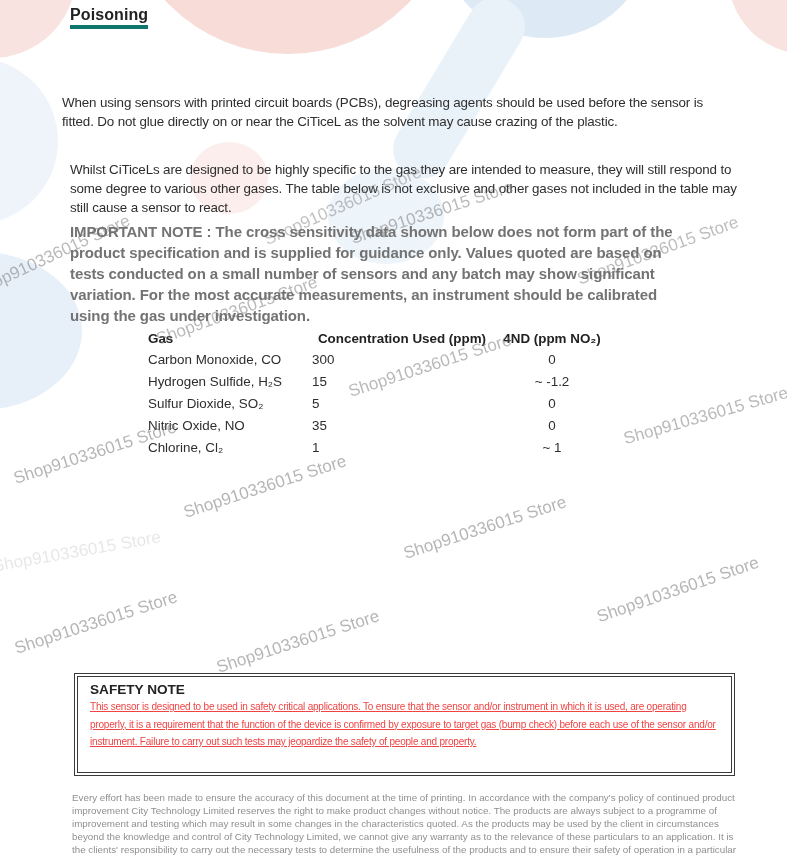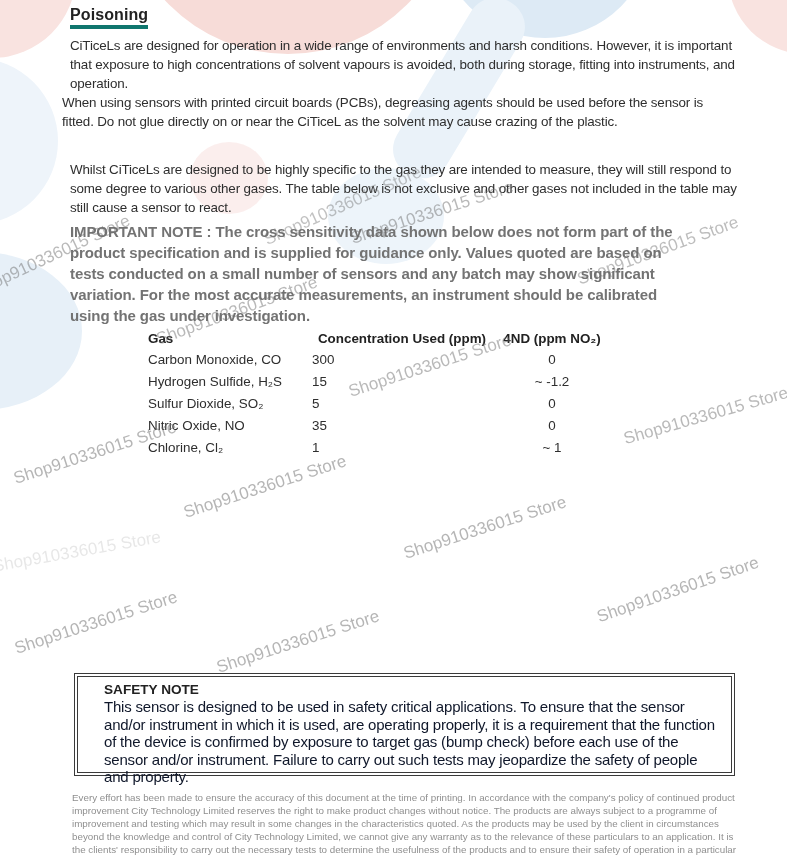--- a/index.html
+++ b/index.html
@@ -38,24 +38,24 @@
   .cell.gas{left:148px;width:190px;text-align:left;}
   .cell.conc{left:312px;width:140px;text-align:left;}
   .cell.nd{left:502px;width:100px;text-align:center;}
   
   #safety-box{
     position:absolute;left:74px;top:673px;width:659px;height:101px;
     border:1.5px solid #3a3a3a;z-index:2;background:transparent;
   }
   #safety-inner{
     position:absolute;left:2px;top:2px;right:2px;bottom:2px;
-    border:1px solid #3a3a3a;padding:5px 9px 0 26px;
+    border:1px solid #3a3a3a;padding:5px 9px 0 12px;
   }
   #safety-title{font-size:13.6px;font-weight:bold;color:#222;margin:0 0 1px 0;}
-  #safety-text{font-size:15px;line-height:17.5px;letter-spacing:-0.2px;color:#0f172a;}
+  #safety-text{font-size:10px;line-height:17.5px;letter-spacing:-0.2px;color:#ef4444;text-decoration:underline;}
   
   #footer{
     position:absolute;left:72px;top:791px;width:666px;
     font-size:9.8px;line-height:13px;color:#8f8f8f;z-index:2;letter-spacing:0;
   }
   
   .wm{
     position:absolute;z-index:3;white-space:nowrap;
     font-size:17px;color:#6e6e6e;
     transform-origin:center center;
@@ -73,21 +73,20 @@
   <div class="decor d-blue-top"></div>
   <div class="decor d-blue-band"></div>
   <div class="decor d-blue-blob"></div>
   <div class="decor d-blue-left-up"></div>
   <div class="decor d-blue-left-mid"></div>
   <div class="decor d-pink-mid"></div>
 
   <div class="layer" style="left:70px;top:6px;">
     <h2 class="sect">Poisoning</h2>
   </div>
-  <div class="layer para" style="left:70px;top:36px;width:676px;">CiTiceLs are designed for operation in a wide range of environments and harsh conditions. However, it is important that exposure to high concentrations of solvent vapours is avoided, both during storage, fitting into instruments, and operation.</div>
   <div class="layer para" style="left:62px;top:93px;width:676px;">When using sensors with printed circuit boards (PCBs), degreasing agents should be used before the sensor is fitted. Do not glue directly on or near the CiTiceL as the solvent may cause crazing of the plastic.</div>
 
   <div class="layer para" style="left:70px;top:160px;width:680px;">Whilst CiTiceLs are designed to be highly specific to the gas they are intended to measure, they will still respond to some degree to various other gases. The table below is not exclusive and other gases not included in the table may still cause a sensor to react.</div>
   <div class="layer note" style="left:70px;top:221px;width:616px;">IMPORTANT NOTE : The cross sensitivity data shown below does not form part of the product specification and is supplied for guidance only. Values quoted are based on tests conducted on a small number of sensors and any batch may show significant variation. For the most accurate measurements, an instrument should be calibrated using the gas under investigation.</div>
 
   <div id="cs-table" class="layer" style="left:0;top:0;width:787px;height:0;">
     <span class="thead-cell" style="left:148px;top:331px;">Gas</span>
     <span class="thead-cell" style="left:302px;top:331px;width:200px;text-align:center;">Concentration Used (ppm)</span>
     <span class="thead-cell" style="left:501px;top:331px;width:102px;text-align:center;">4ND (ppm NO₂)</span>
     <div id="table-rows">

